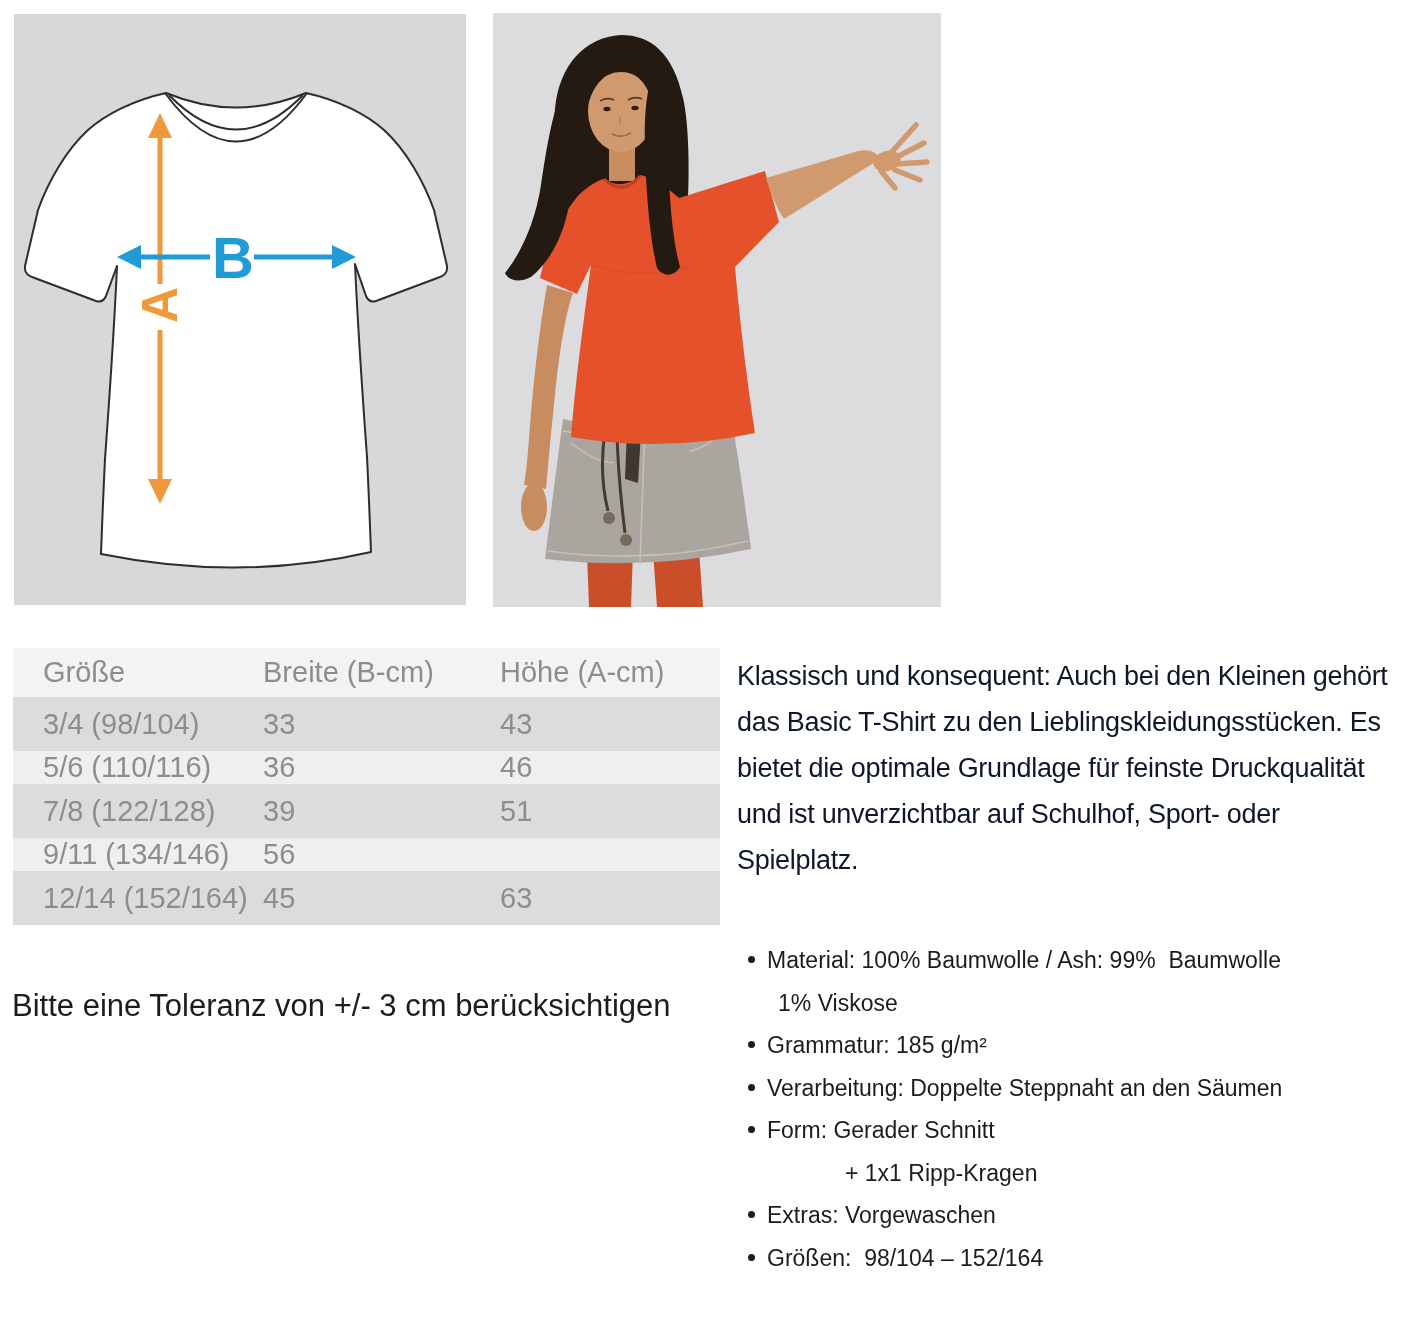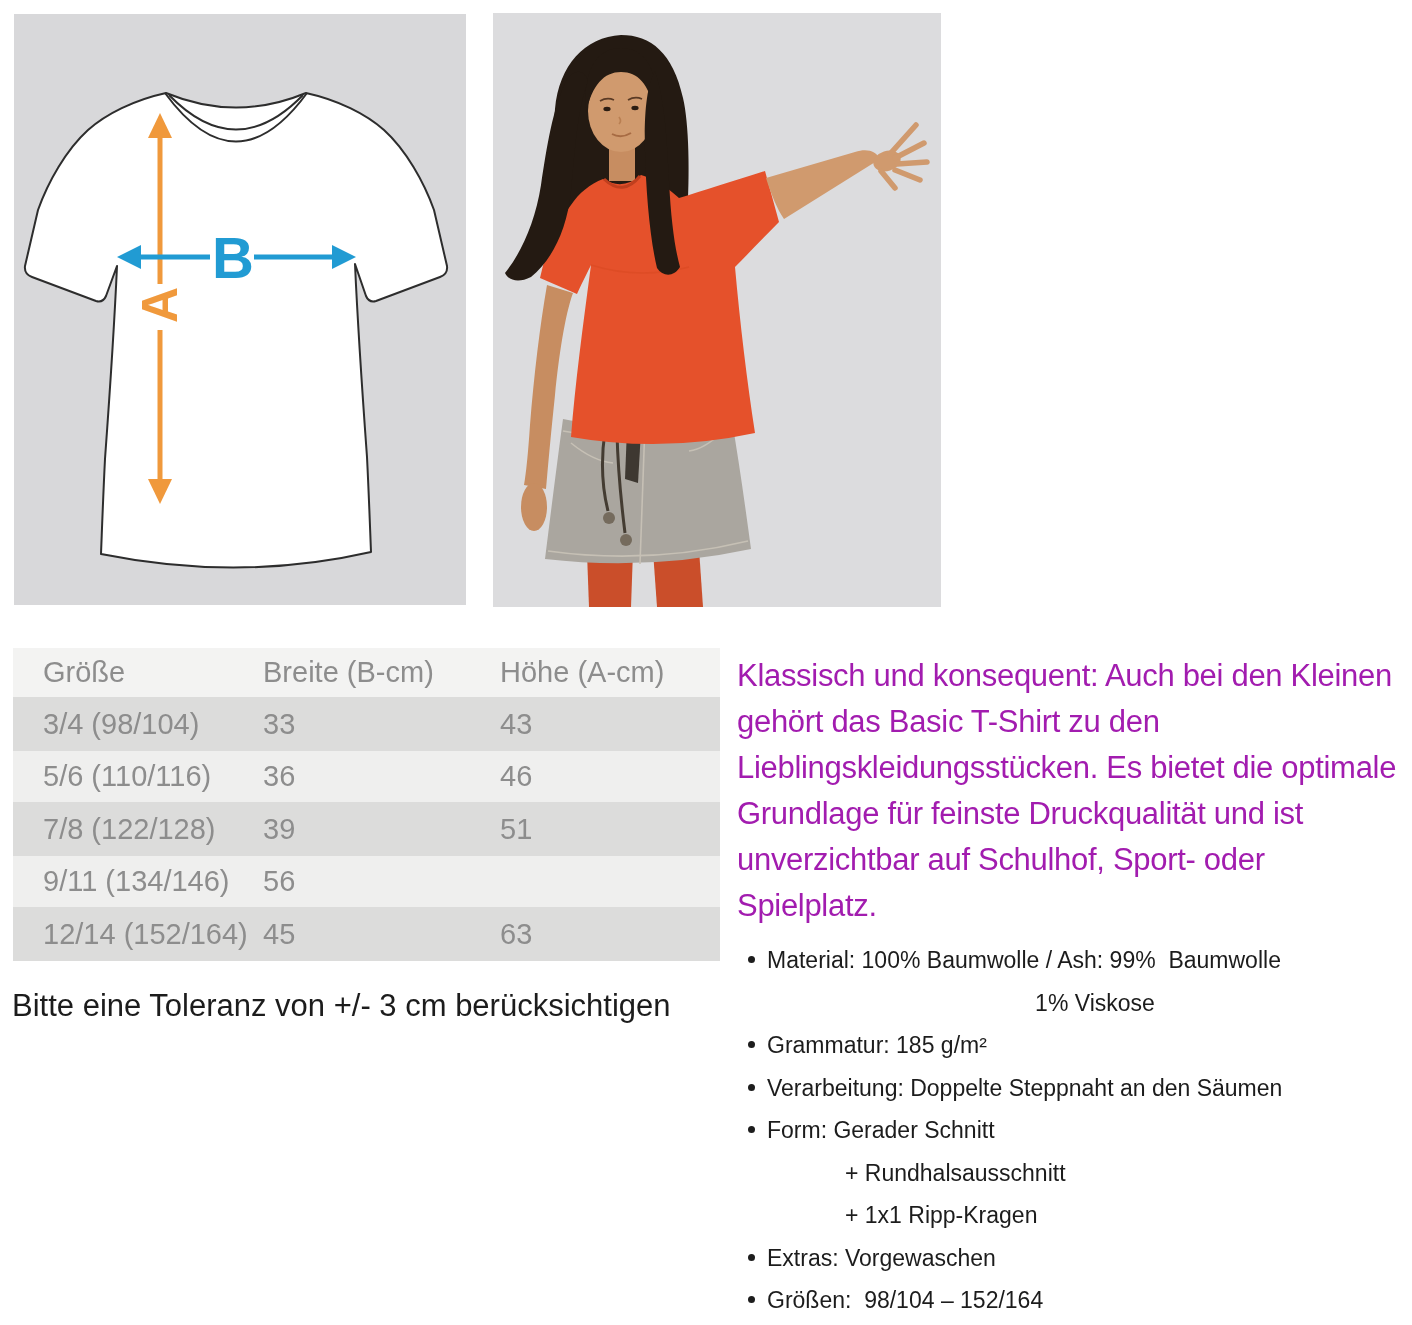--- a/index.html
+++ b/index.html
@@ -18,42 +18,42 @@
     position:absolute;left:13px;top:648px;width:707px;
     font-size:29px;color:#8d8d8d;
   }
   .t-row{
     display:grid;grid-template-columns:220px 237px 220px;
     padding-left:30px;box-sizing:border-box;
     align-items:center;
   }
   .t-head{height:49px;background:#f3f3f2;}
   .t-row.r-odd{height:54px;background:#dcdcdb;}
-  .t-row.r-even{height:51px;background:#efefee;}
+  .t-row.r-even{height:33px;background:#efefee;}
 
   .tolerance{
     position:absolute;left:12px;top:988px;margin:0;
     font-size:31px;color:#1c1c1c;
   }
 
   .description{
     position:absolute;left:737px;top:653px;width:668px;margin:0;
-    font-size:31px;line-height:46px;letter-spacing:-0.3px;color:#a21caf;
+    font-size:27px;line-height:46px;letter-spacing:-0.3px;color:#0f172a;
   }
 
   .features{
     position:absolute;left:744px;top:939px;width:668px;margin:0;padding:0;
     list-style:none;font-size:23px;line-height:42.5px;color:#1c1c1c;
   }
   .features li{position:relative;padding-left:23px;}
   .features li .dot{
     position:absolute;left:4px;top:17px;width:7px;height:7px;border-radius:50%;
     background:#1d1d1d;
   }
-  .features .wrap{margin-left:11px;text-align:center;}
+  .features .wrap{margin-left:11px;}
   .features .sub{margin-left:78px;}
 
   svg{display:block;}
 </style>
 </head>
 <body>
 
 <div class="panel diagram-panel">
   <svg viewBox="0 0 452 591" width="452" height="591">
 
@@ -200,21 +200,20 @@
     <span class="dot"></span>
     <div>Grammatur: 185 g/m²</div>
   </li>
   <li>
     <span class="dot"></span>
     <div>Verarbeitung: Doppelte Steppnaht an den Säumen</div>
   </li>
   <li>
     <span class="dot"></span>
     <div>Form: Gerader Schnitt</div>
-    <div class="sub">+ Rundhalsausschnitt</div>
     <div class="sub">+ 1x1 Ripp-Kragen</div>
   </li>
   <li>
     <span class="dot"></span>
     <div>Extras: Vorgewaschen</div>
   </li>
   <li>
     <span class="dot"></span>
     <div>Größen:&nbsp; 98/104 – 152/164</div>
   </li>

